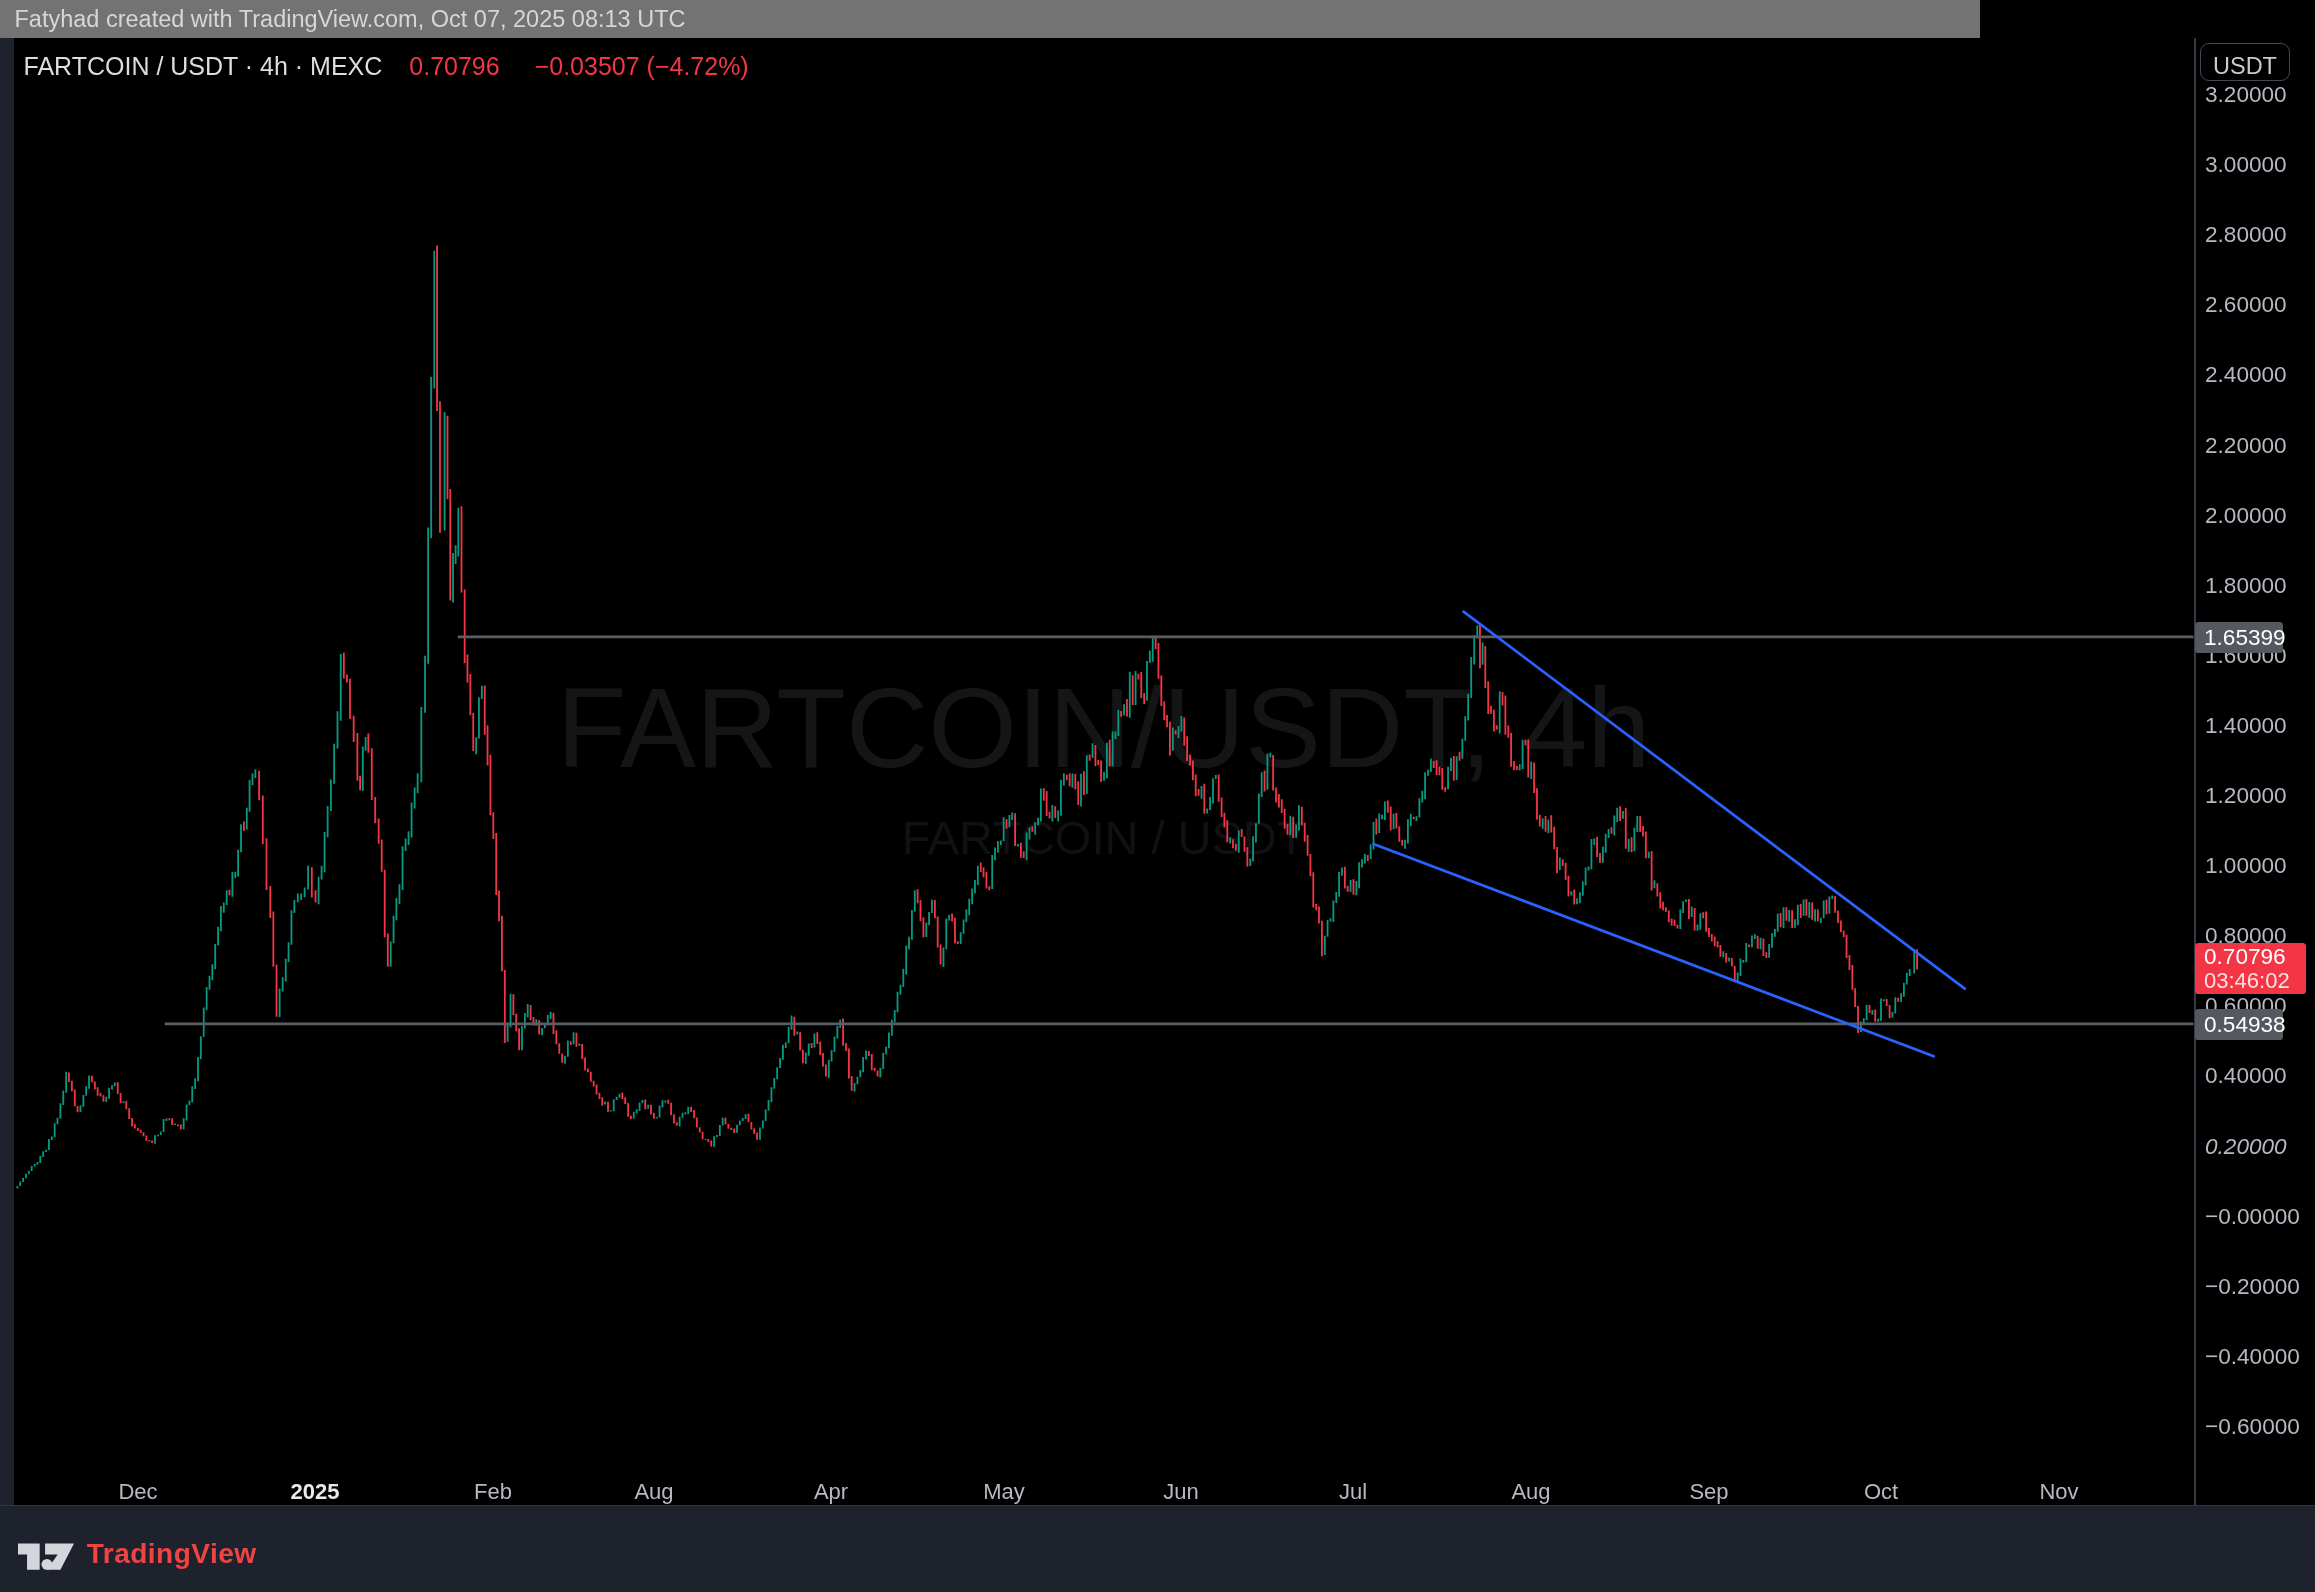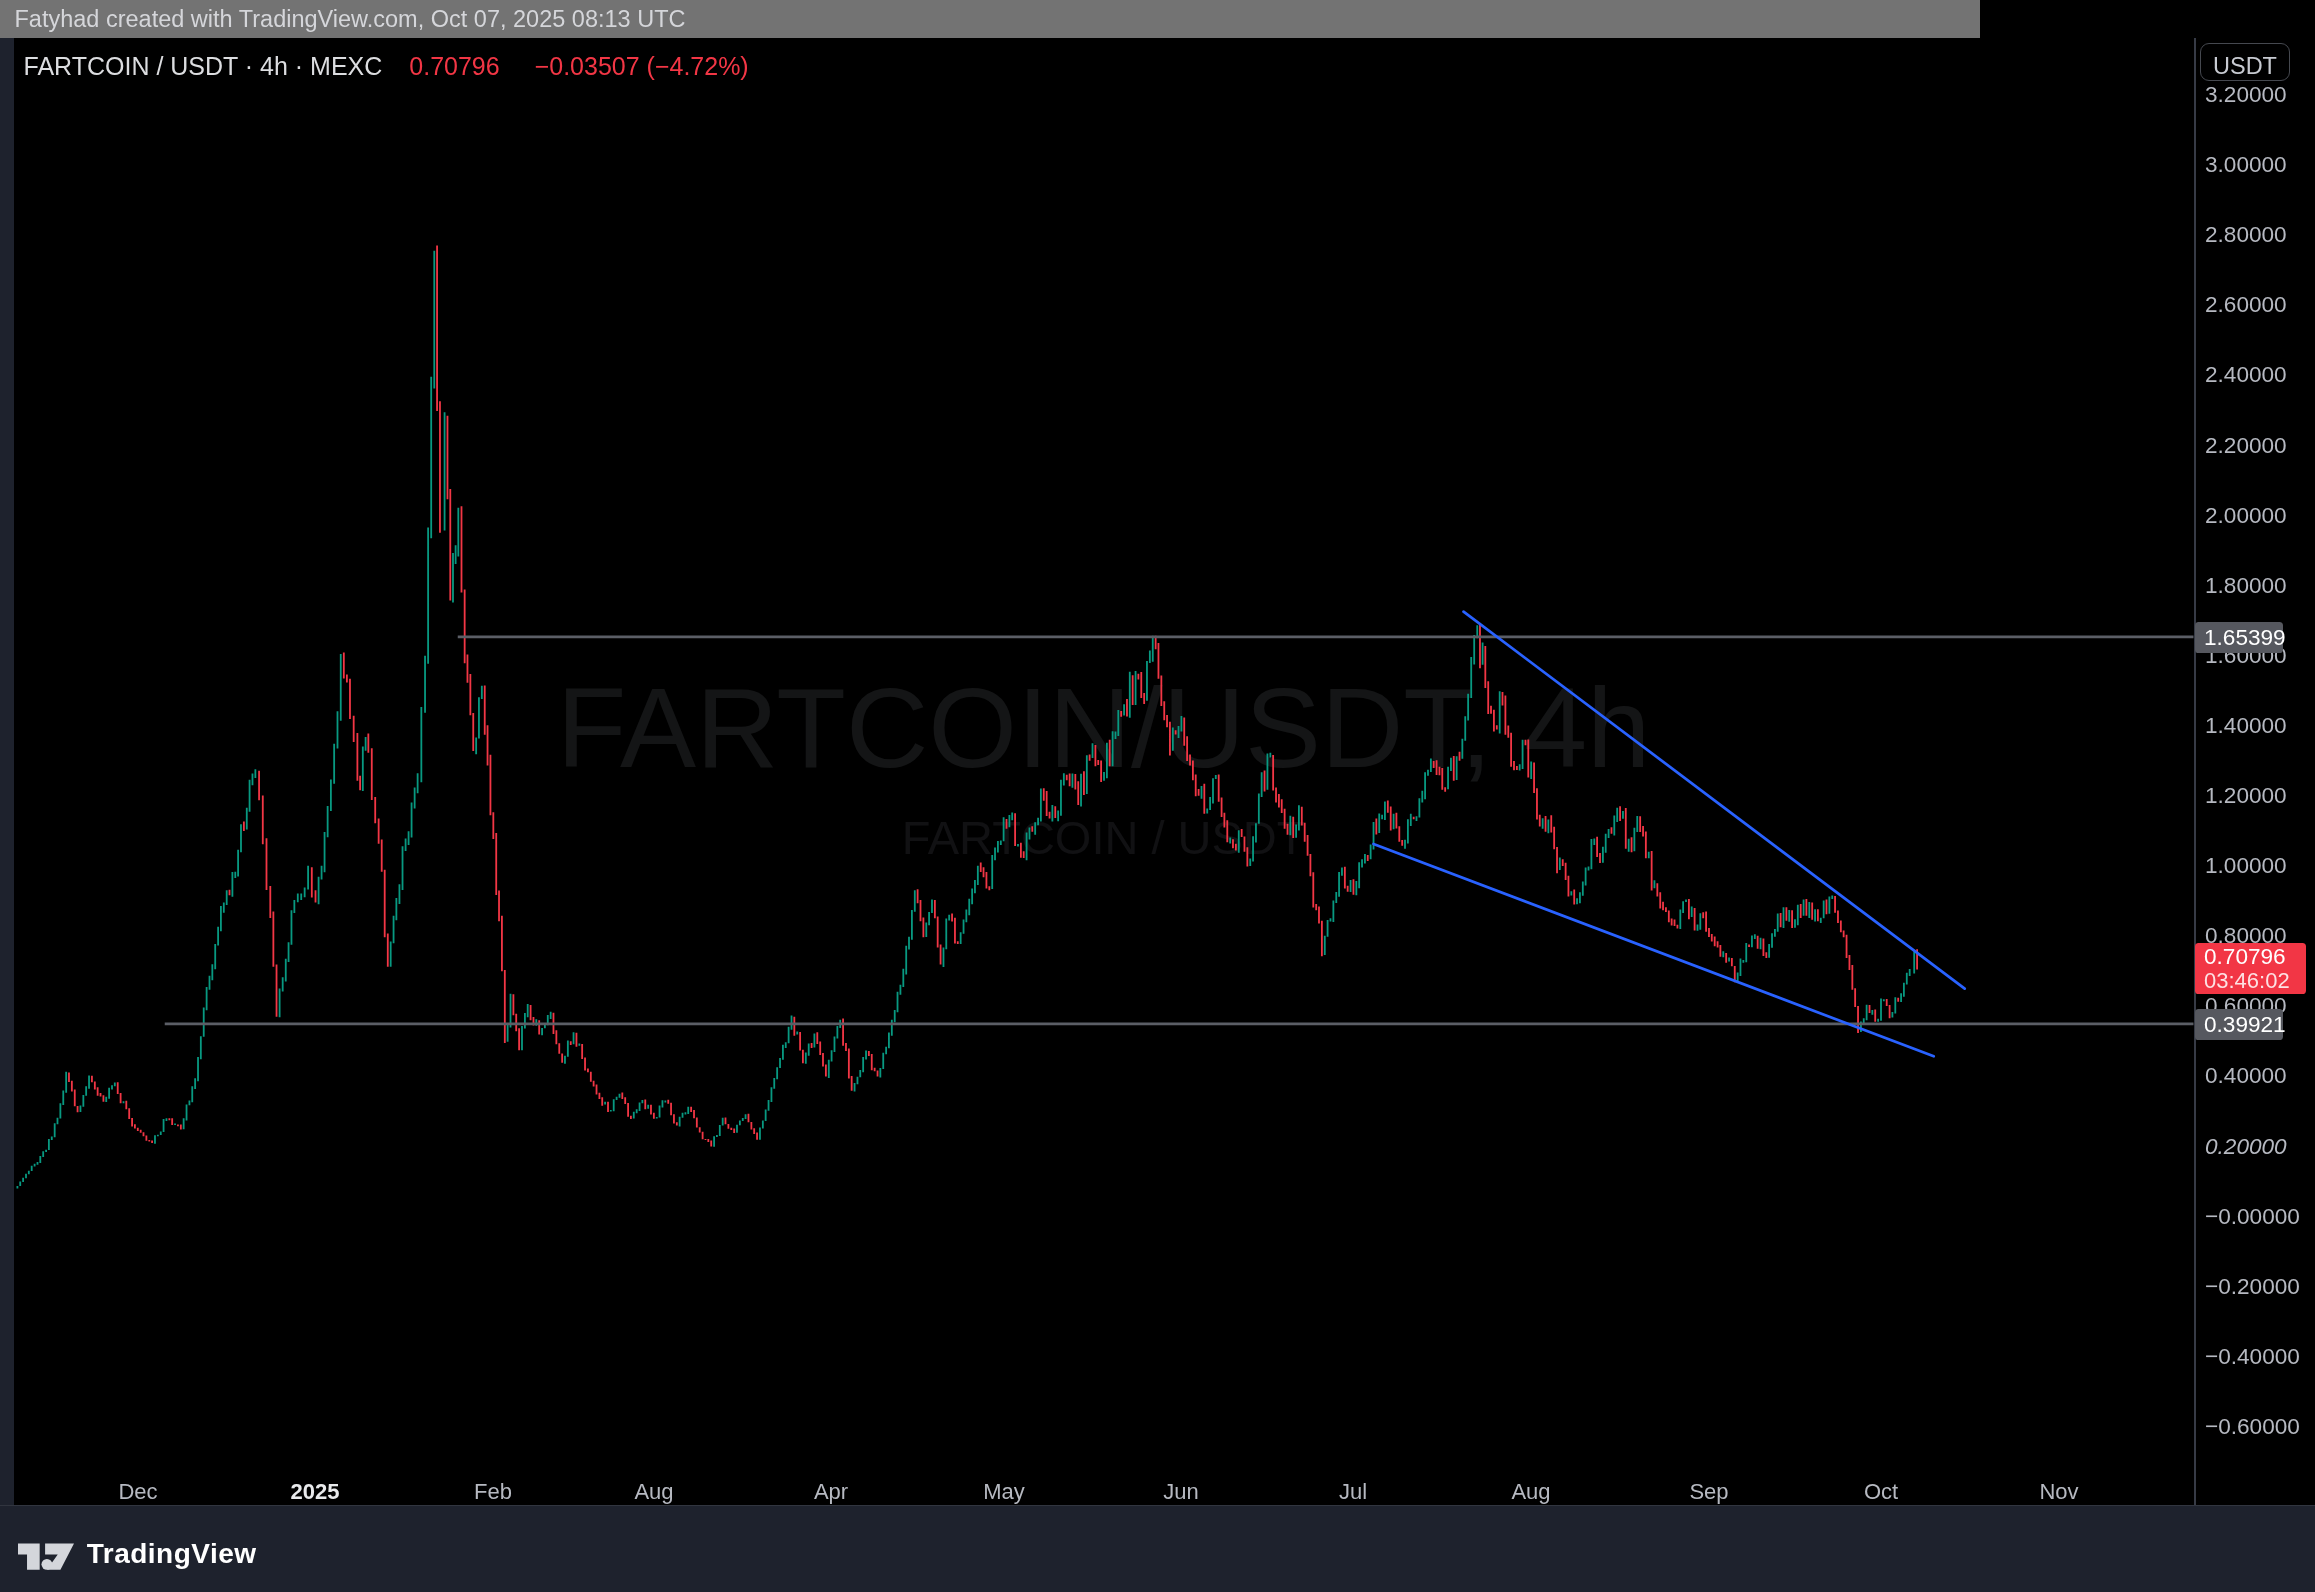--- a/index.html
+++ b/index.html
@@ -26,21 +26,21 @@
   .xtick.bold{color:#e9eaec;font-weight:700;}
   .plabel{position:absolute;left:2195px;border-radius:3.6px;color:#fff;font-size:22.6px;
           display:flex;align-items:center;padding-left:9px;box-sizing:border-box;text-align:right;}
   .plabel.gray{width:88px;height:31px;background:#56585f;}
   .plabel.red{width:111px;height:51px;background:#f23645;flex-direction:column;align-items:flex-start;justify-content:center;}
   .plabel.red .cd{font-size:22px;color:rgba(255,255,255,0.85);line-height:23.5px;}
   .plabel.red .pv{line-height:25px;}
   .footer{position:absolute;left:0;top:1505px;width:2316px;height:87px;background:#1e222d;border-top:0.9px solid #31353f;box-sizing:border-box;}
   .brandrow{position:absolute;left:18px;top:31px;display:flex;align-items:center;height:33px;}
   .brandrow svg{display:block;}
-  .brandtxt{margin-left:12.7px;font-size:28px;font-weight:700;color:#ffffff;letter-spacing:0.5px;}
+  .brandtxt{margin-left:12.7px;font-size:28px;font-weight:700;color:#ef4444;letter-spacing:0.5px;}
 </style>
 </head>
 <body>
 
 <div id="app">
 
   <div class="topbar">
     <span>Fatyhad created with TradingView.com, Oct 07, 2025 08:13 UTC</span>
   </div>
 
@@ -94,21 +94,21 @@
         <div class="ytick" style="top: 1249px;">−0.20000</div>
         <div class="ytick" style="top: 1319px;">−0.40000</div>
         <div class="ytick" style="top: 1389px;">−0.60000</div>
       </div>
     <div id="plabels">
         <div class="plabel gray" style="top: 584px;">1.65399</div>
         <div class="plabel red" style="top: 905px;">
           <div class="pv">0.70796</div>
           <div class="cd">03:46:02</div>
         </div>
-        <div class="plabel gray" style="top: 971px;">0.39921</div>
+        <div class="plabel gray" style="top: 971px;">0.54938</div>
       </div>
     <div id="xticks">
         <div class="xtick" style="left: 138px;">Dec</div>
         <div class="xtick bold" style="left: 315px;">2025</div>
         <div class="xtick" style="left: 493px;">Feb</div>
         <div class="xtick" style="left: 654px;">Aug</div>
         <div class="xtick" style="left: 831px;">Apr</div>
         <div class="xtick" style="left: 1004px;">May</div>
         <div class="xtick" style="left: 1181px;">Jun</div>
         <div class="xtick" style="left: 1353px;">Jul</div>

